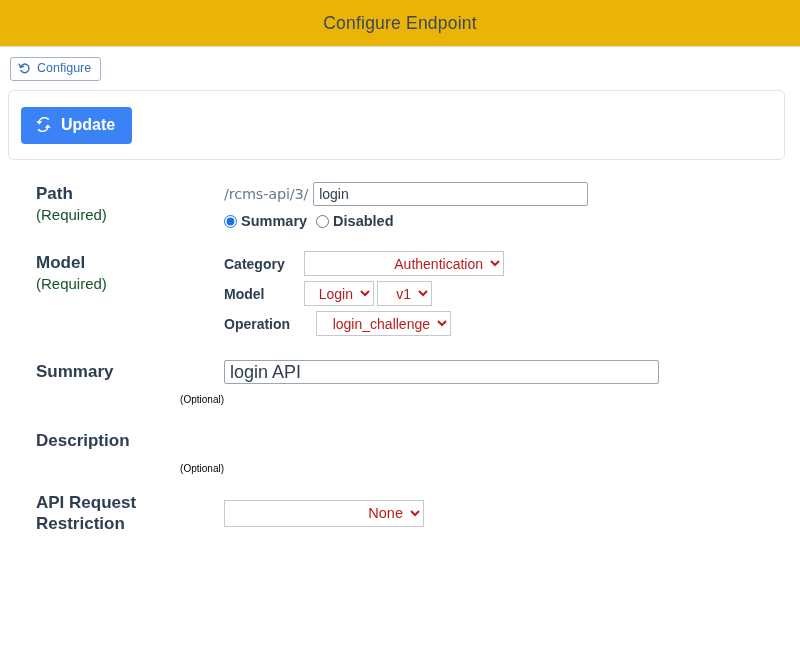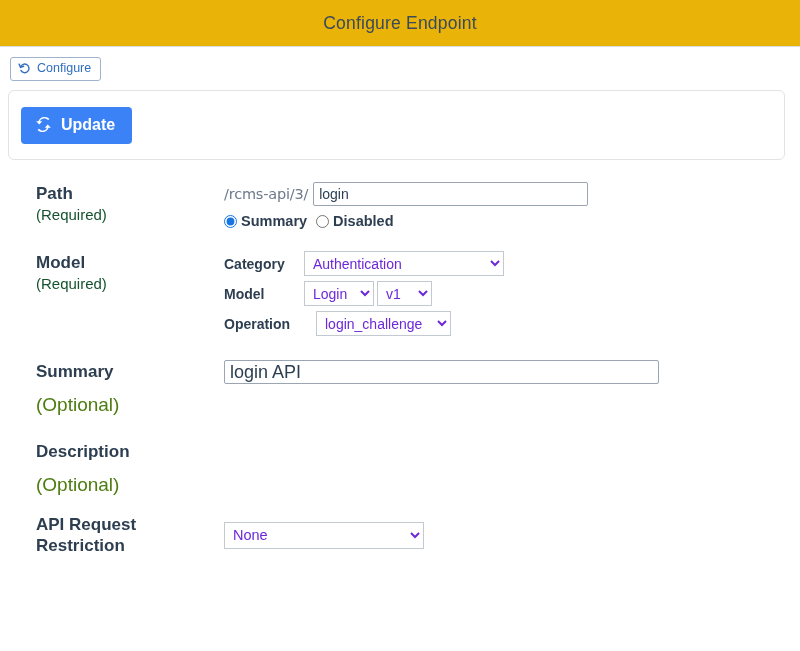--- a/index.html
+++ b/index.html
@@ -94,23 +94,24 @@
     line-height: 1.35;
     display: block;
   }
   .flabel .lreq {
     display: block;
     font-size: 15px;
     color: #14532d;
   }
   .flabel .lopt {
     display: block;
-    font-size: 19px;
-    color: #4d7c0f;
+    font-size: 10px;
+    color: #000000;
     margin-top: 10px;
+    text-align: right;
   }
   .fctl { flex: 1 1 auto; }
 
   
   .path-line {
     display: flex;
     align-items: center;
   }
   .path-prefix {
     font-size: 14.5px;
@@ -156,27 +157,28 @@
   .sel-lab {
     font-size: 14px;
     font-weight: bold;
     color: #2c3e50;
     width: 80px;
     flex: 0 0 80px;
   }
   select {
     font-family: "Liberation Sans", sans-serif;
     font-size: 14px;
-    color: #6d28d9;
+    color: #b91c1c;
     background: #ffffff;
     border: 1px solid #c3c9d0;
     border-radius: 0;
     height: 25px;
     padding: 1px 4px;
     cursor: pointer;
+    text-align: right;
   }
   .sel-cat { width: 200px; }
   .sel-model { width: 70px; margin-right: 3px; }
   .sel-ver { width: 55px; }
   .sel-op { width: 135px; margin-left: 12px; }
 
   
   .summary-input {
     width: 435px;
     height: 24px;

